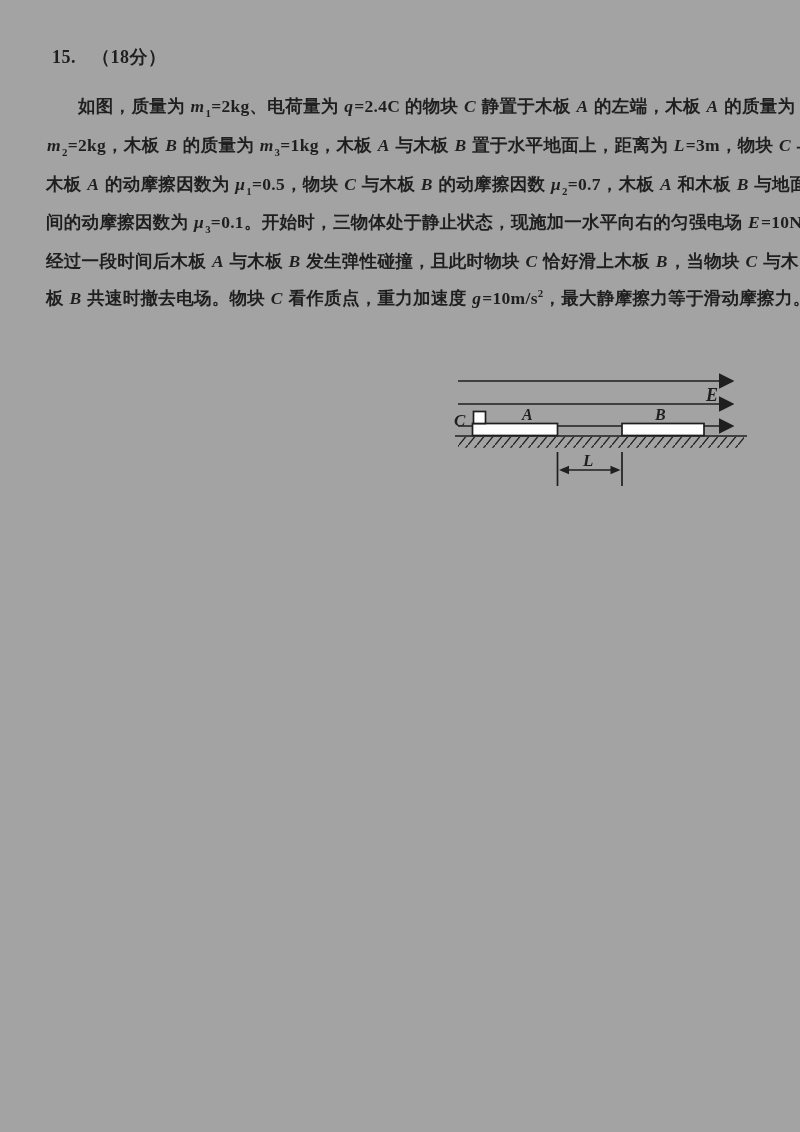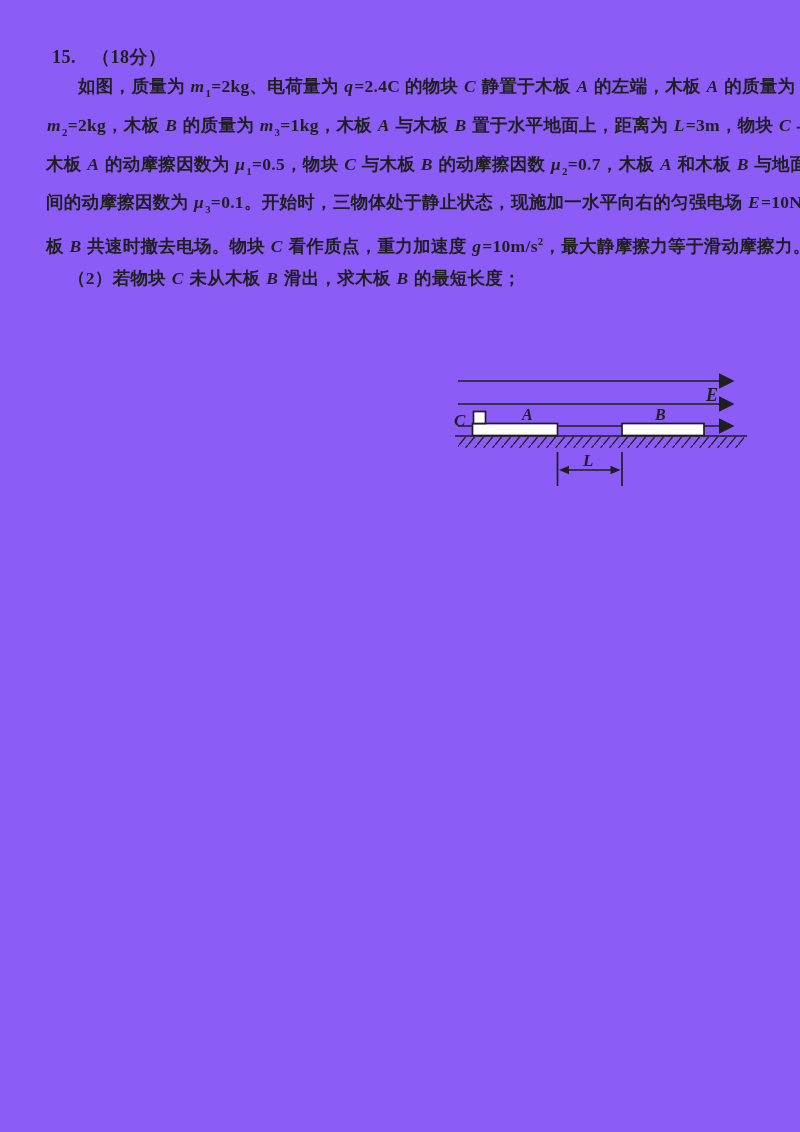--- a/index.html
+++ b/index.html
@@ -1,40 +1,40 @@
 <!DOCTYPE html>
 <html><head>
 <meta charset="utf-8">
 <style>
   * { margin: 0; padding: 0; box-sizing: border-box; }
   html, body { background: #e8e8e8; }
   .page {
     position: relative;
     width: 800px;
     height: 1132px;
-    background: #8b5cf6;
+    background: #a3a3a3;
     font-family: "Liberation Serif", "DejaVu Serif", serif;
     color: #1f1f1f;
     overflow: hidden;
     text-decoration: underline;
   }
   .qhead {
     position: absolute;
     left: 52px;
     top: 45px;
     font-size: 18px;
     font-weight: 700;
     letter-spacing: 0.5px;
     white-space: nowrap;
   }
   .qhead .score { margin-left: 16px; }
   .body-text {
     position: absolute;
     left: 46px;
-    top: 70px;
+    top: 90px;
     width: 710px;
   }
   .line {
     font-size: 17.5px;
     font-weight: 700;
     line-height: 32.3px;
     letter-spacing: 0.3px;
     white-space: nowrap;
   }
   .line.indent { text-indent: 32px; }
@@ -75,22 +75,22 @@
 
   <div class="qhead">
     <span>15.</span><span class="score">（18分）</span>
   </div>
 
   <div class="body-text">
     <div class="line indent">如图，质量为 <i>m</i><sub>1</sub>=2kg、电荷量为 <i>q</i>=2.4C 的物块 <i>C</i> 静置于木板 <i>A</i> 的左端，木板 <i>A</i> 的质量为</div>
     <div class="line"><i>m</i><sub>2</sub>=2kg，木板 <i>B</i> 的质量为 <i>m</i><sub>3</sub>=1kg，木板 <i>A</i> 与木板 <i>B</i> 置于水平地面上，距离为 <i>L</i>=3m，物块 <i>C</i> 与</div>
     <div class="line">木板 <i>A</i> 的动摩擦因数为 <i>μ</i><sub>1</sub>=0.5，物块 <i>C</i> 与木板 <i>B</i> 的动摩擦因数 <i>μ</i><sub>2</sub>=0.7，木板 <i>A</i> 和木板 <i>B</i> 与地面之</div>
     <div class="line">间的动摩擦因数为 <i>μ</i><sub>3</sub>=0.1。开始时，三物体处于静止状态，现施加一水平向右的匀强电场 <i>E</i>=10N/C，</div>
+    <div class="line">经过一段时间后木板 <i>A</i> 与木板 <i>B</i> 发生弹性碰撞，且此时物块 <i>C</i> 恰好滑上木板 <i>B</i>，当物块 <i>C</i> 与木</div>
     <div class="line">板 <i>B</i> 共速时撤去电场。物块 <i>C</i> 看作质点，重力加速度 <i>g</i>=10m/s<sup>2</sup>，最大静摩擦力等于滑动摩擦力。</div>
-    <div class="line part">（2）若物块 <i>C</i> 未从木板 <i>B</i> 滑出，求木板 <i>B</i> 的最短长度；</div>
   </div>
 
   <svg class="diagram" width="302" height="125" viewBox="0 0 302 125">
     <defs>
       <marker id="ah" viewBox="0 0 10 10" refX="8.5" refY="5" markerWidth="9" markerHeight="9" orient="auto">
         <path d="M0,0 L10,5 L0,10 z" fill="#1f1f1f"></path>
       </marker>
       <pattern id="hatch" width="9" height="11" patternUnits="userSpaceOnUse">
         <line x1="9" y1="0" x2="0" y2="11" stroke="#1f1f1f" stroke-width="1.4"></line>
       </pattern>

